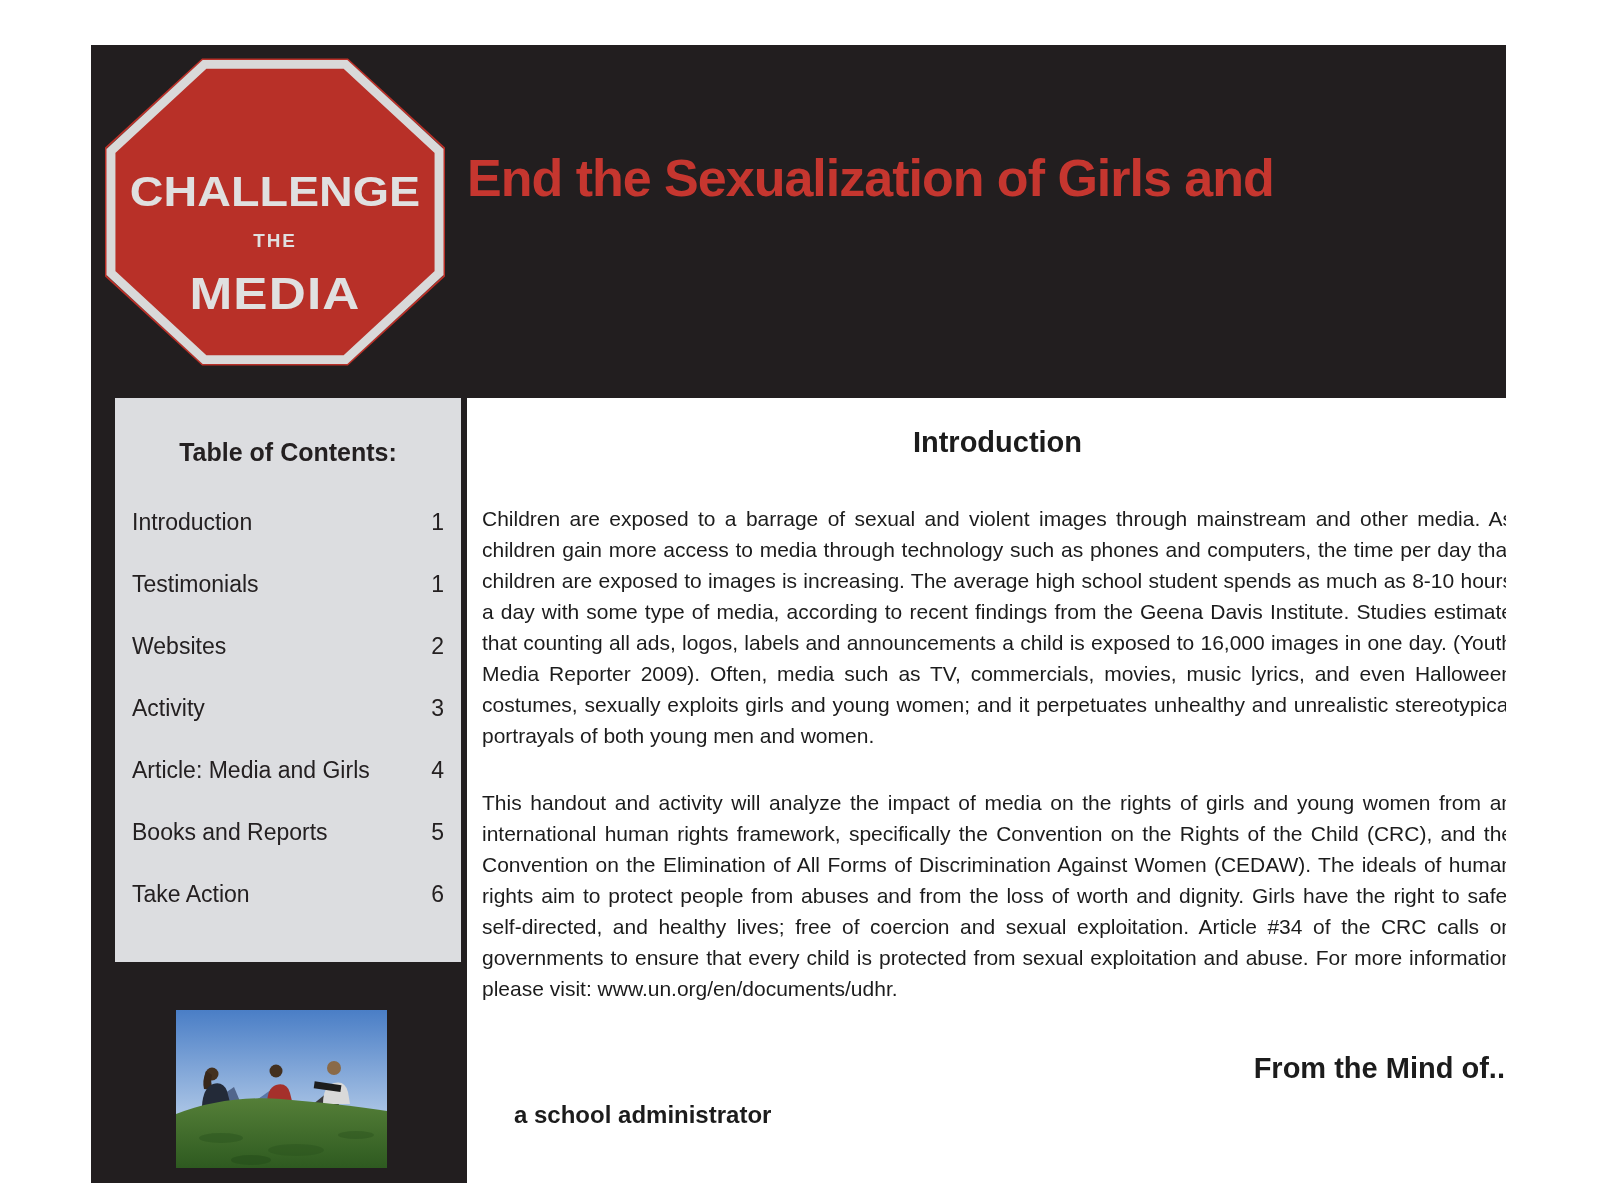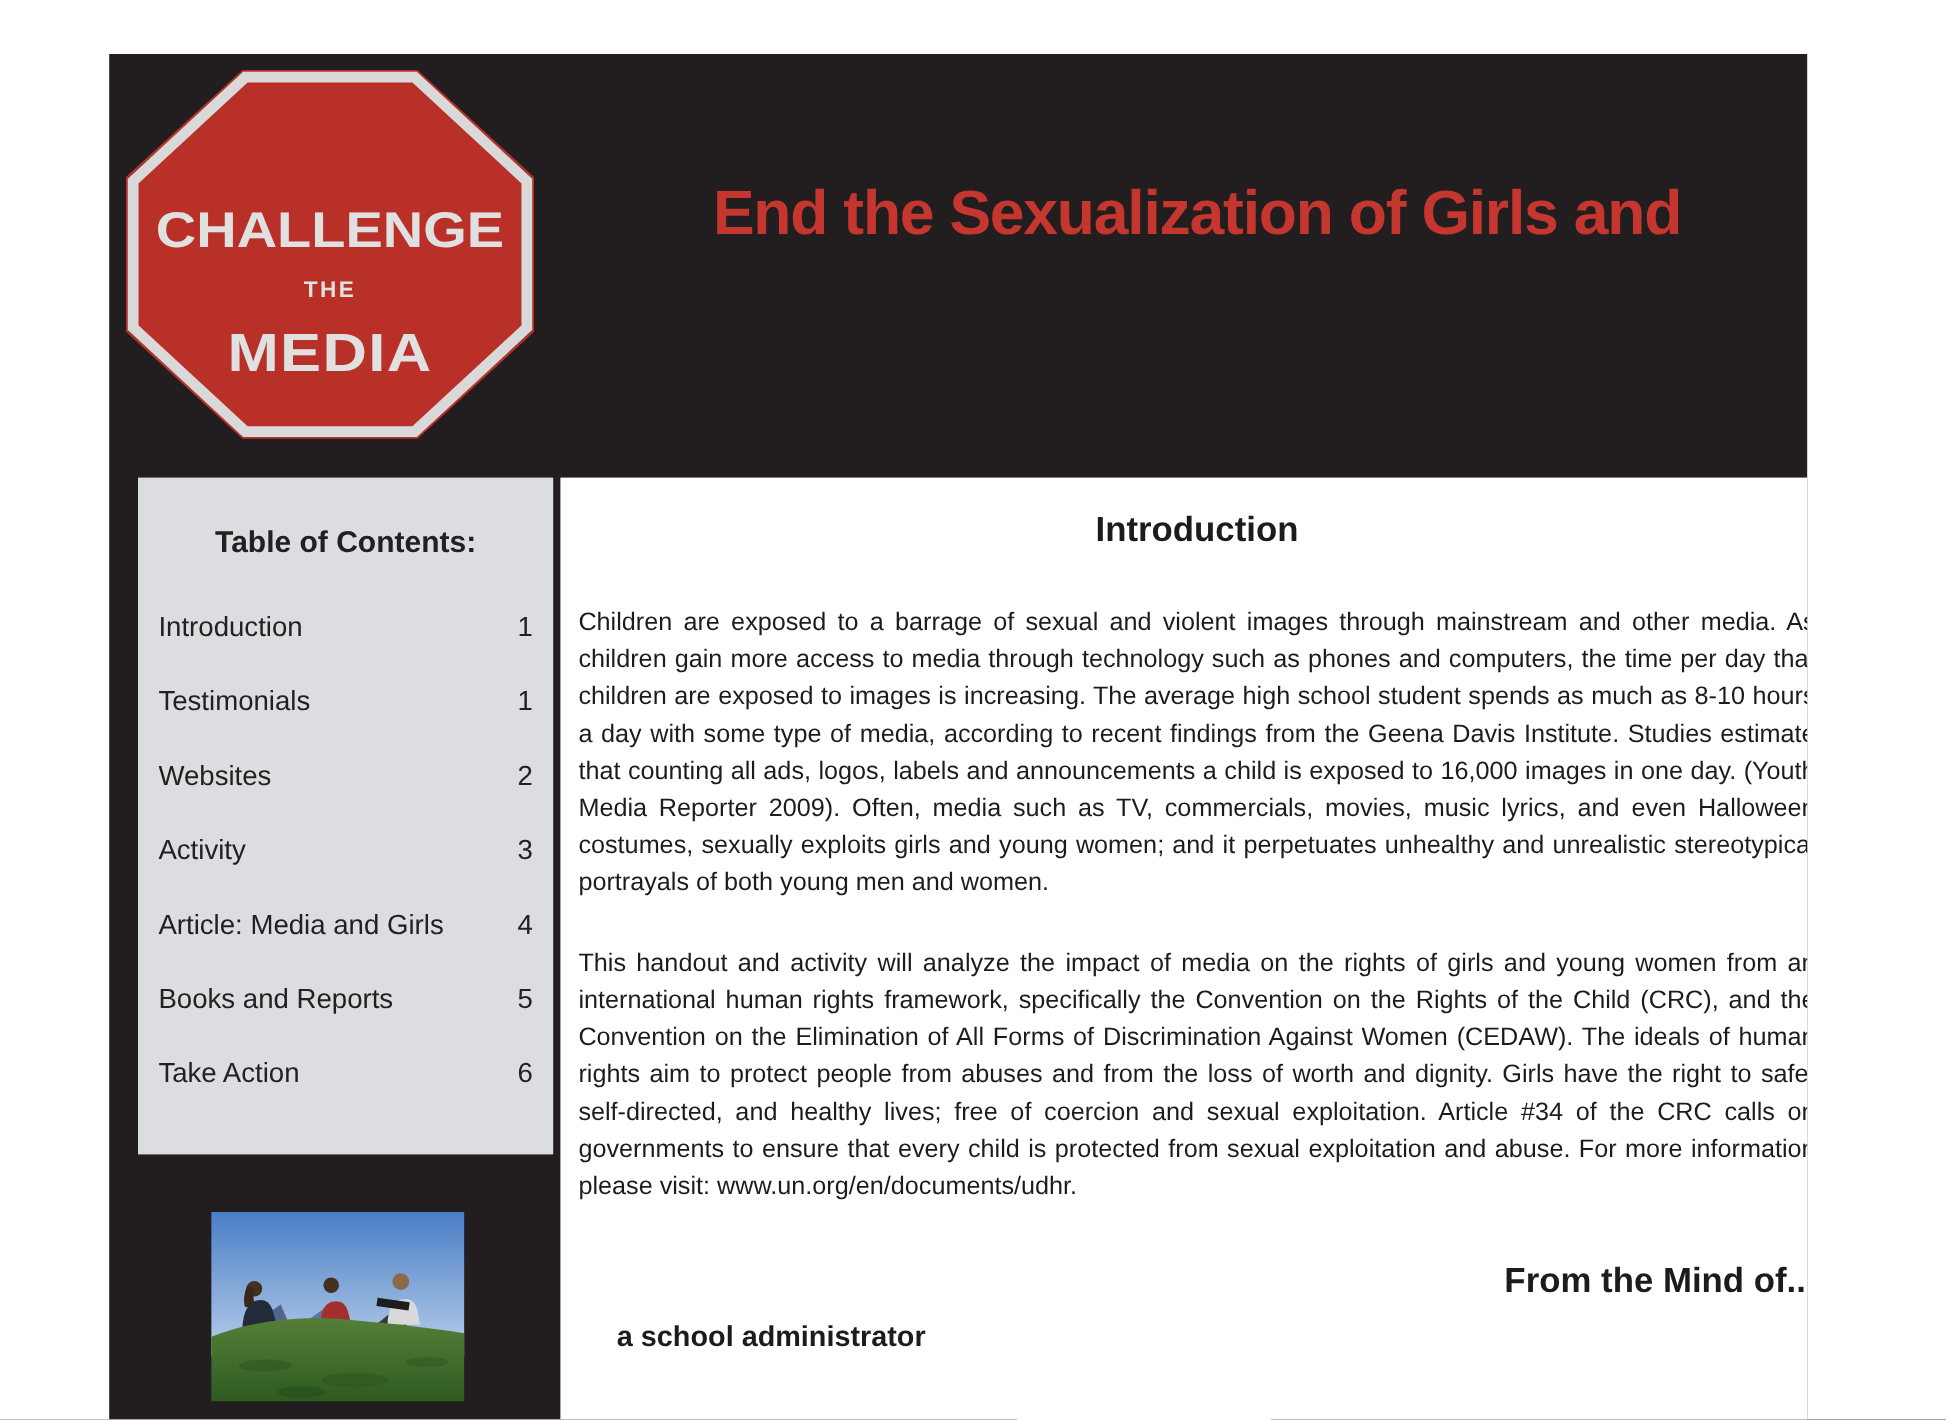--- a/index.html
+++ b/index.html
@@ -14,21 +14,21 @@
     position:absolute;left:91px;top:45px;
     width:1464px;height:1138px;
     background:#221e1f;
   }
   .logo{
     position:absolute;left:14px;top:13px;
     width:340px;height:308px;
   }
   .doc-title{
     position:absolute;left:376px;top:100px;width:1061px;
-    text-align:center;
+    text-align:left;
     color:#c5362f;
     font-size:52px;line-height:67px;font-weight:bold;
     letter-spacing:-1px;
   }
   .toc{
     position:absolute;left:24px;top:353px;
     width:346px;height:564px;
     background:#dcdde0;
     box-sizing:border-box;
     padding:0 17px;

